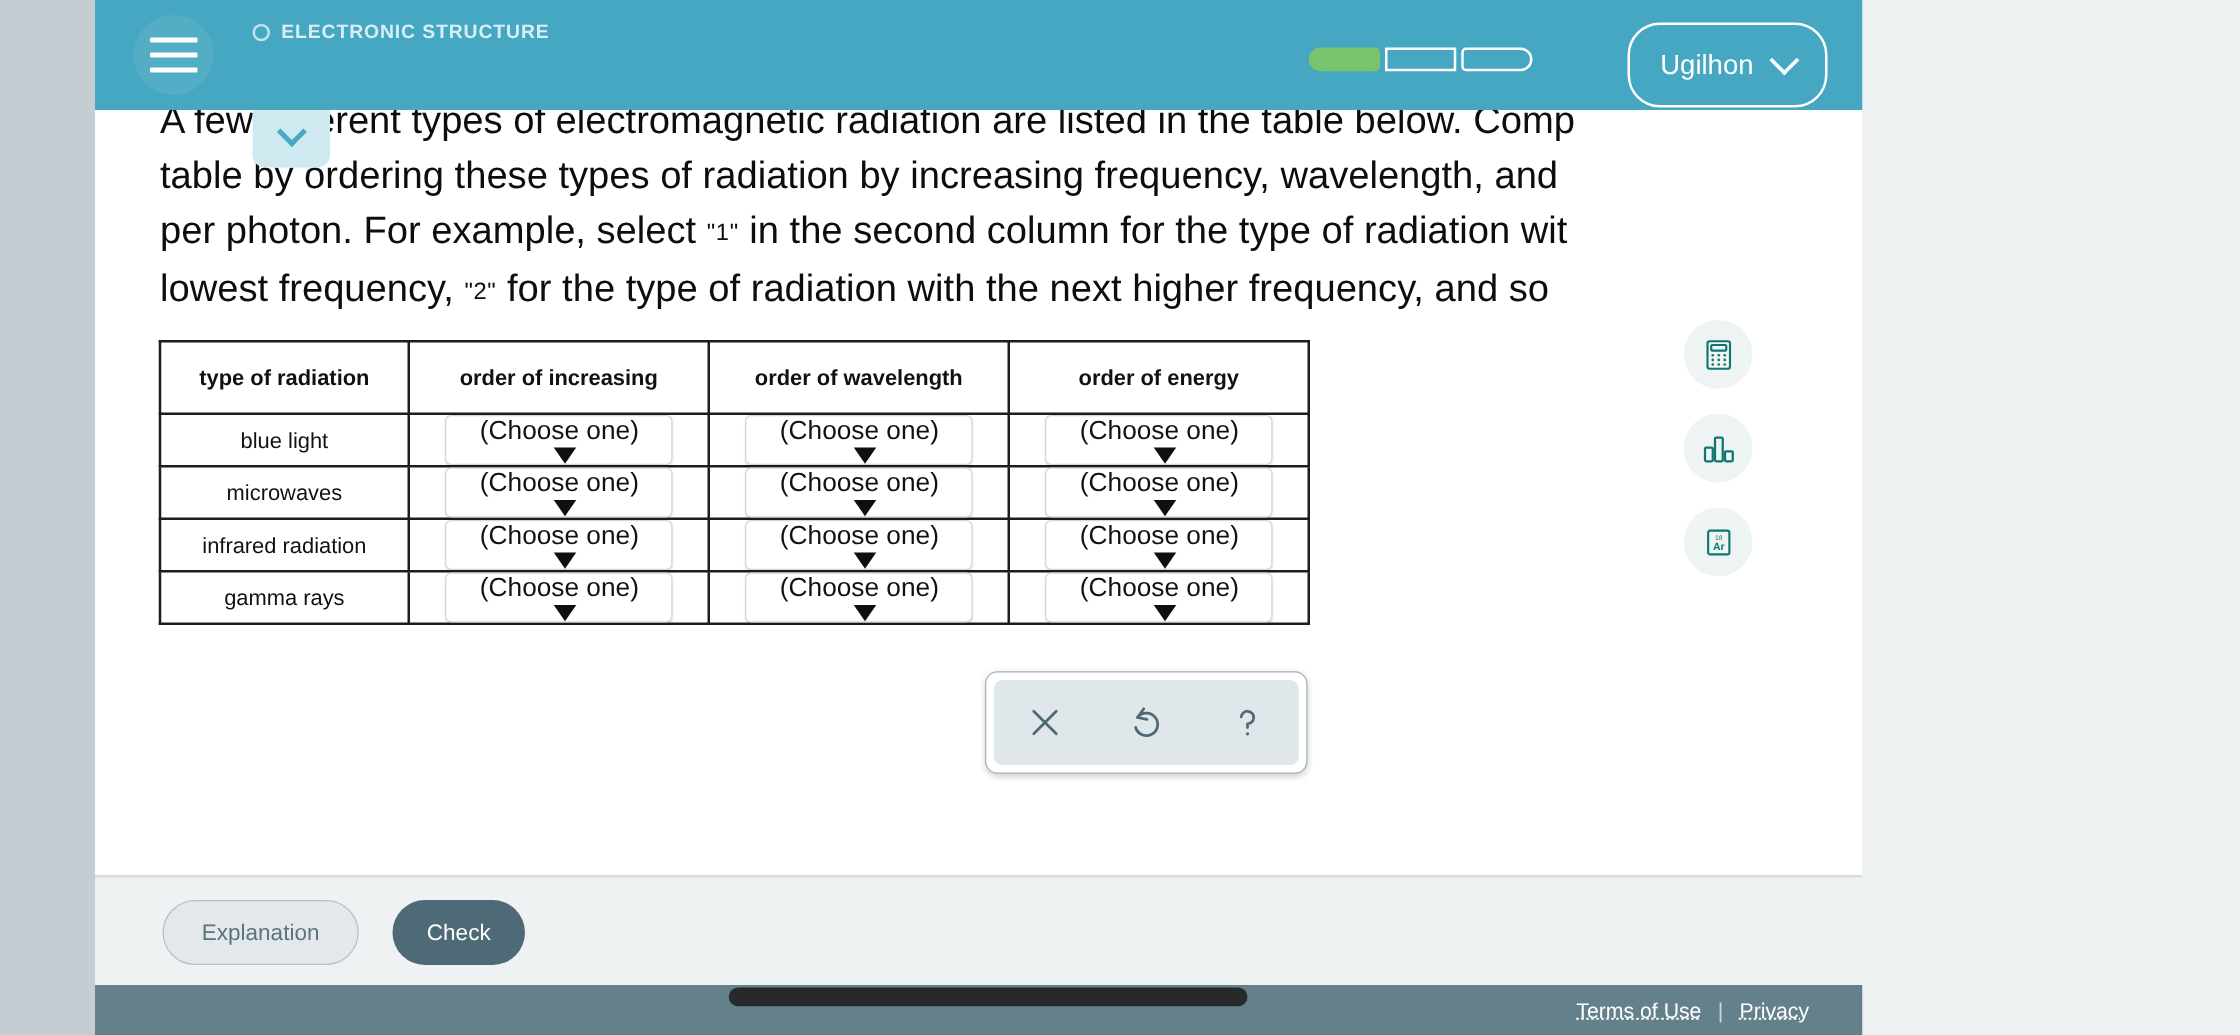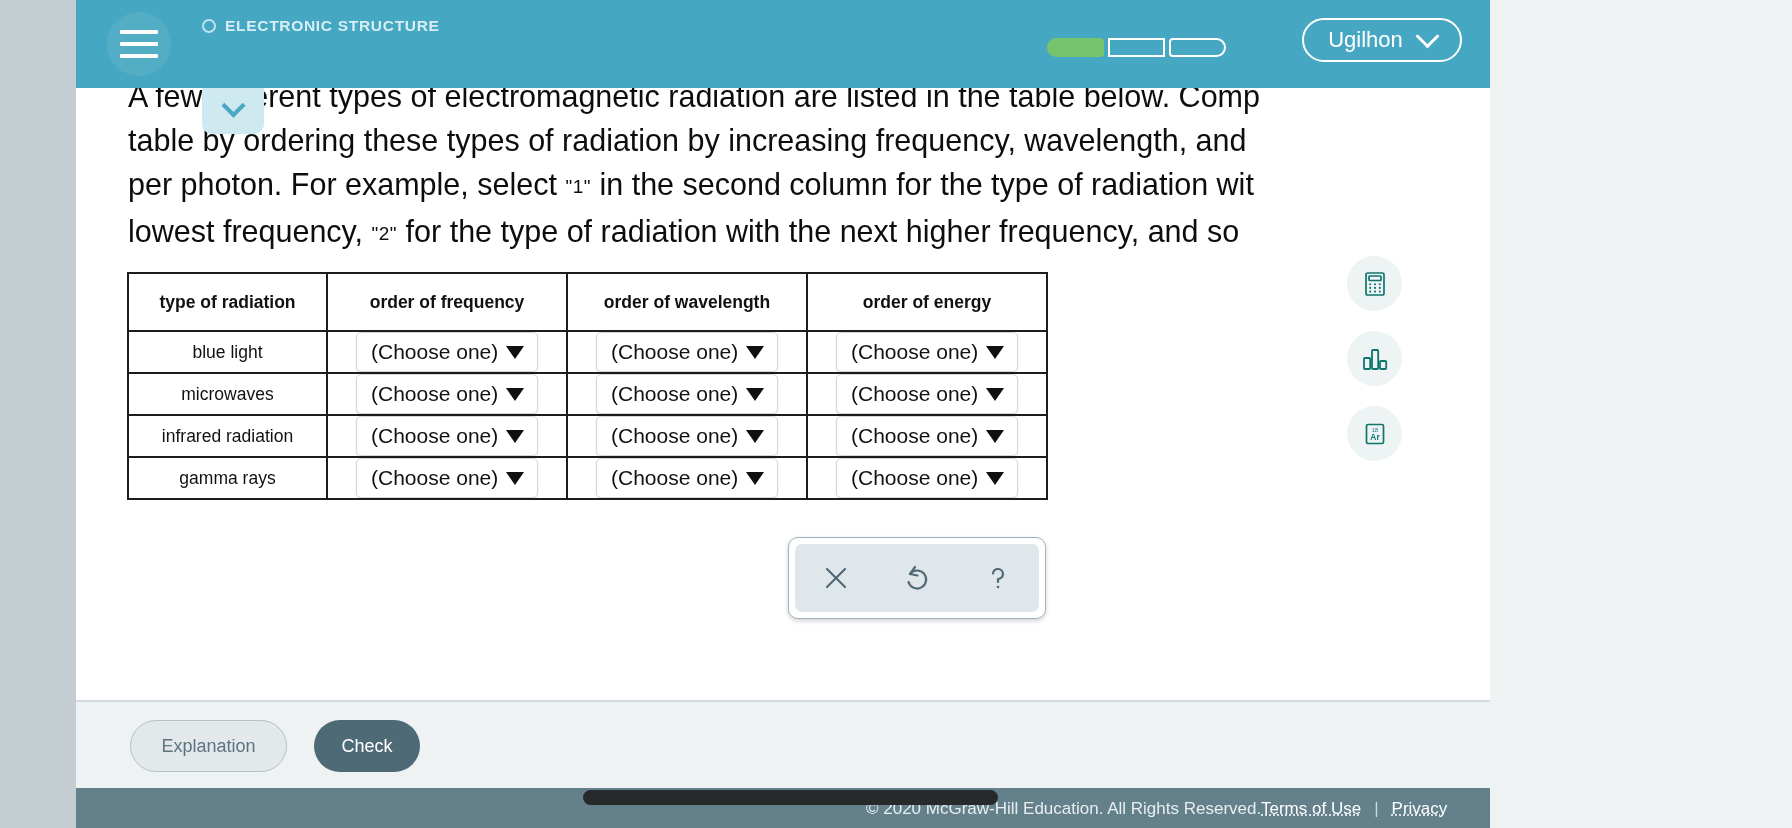--- a/index.html
+++ b/index.html
@@ -111,21 +111,21 @@
     background: transparent;
   }
   .seg.first  { border-radius: 10px 4px 4px 10px; }
   .seg.last   { border-radius: 4px 10px 10px 4px; }
   .seg.filled { background: #78c46e; border-color: #78c46e; }
 
   
   .user-btn {
     position: absolute;
     left: 1226px; top: 18px;
-    width: 160px; height: 44px;
+    width: 160px; height: 68px;
     border: 2px solid #ffffff;
     border-radius: 26px;
     display: flex;
     align-items: center;
     justify-content: center;
     gap: 16px;
     cursor: pointer;
     background: transparent;
   }
   .user-btn .uname {
@@ -225,20 +225,21 @@
     height: 40px;
     padding: 0 13px 0 14px;
     border: 1px solid #d6d6d6;
     border-radius: 5px;
     background: #ffffff;
     box-shadow: 0 1px 2px rgba(0,0,0,0.10);
     font-size: 21px;
     color: #111111;
     cursor: pointer;
     white-space: nowrap;
+    flex-direction: column;
   }
   .selectbox .caret {
     width: 0; height: 0;
     border-left: 9px solid transparent;
     border-right: 9px solid transparent;
     border-top: 13px solid #0f0f0f;
     margin-left: 8px;
   }
 
   
@@ -390,21 +391,21 @@
         <span class="line">A few different types of electromagnetic radiation are listed in the table below. Comp</span>
         <span class="line">table by ordering these types of radiation by increasing frequency, wavelength, and</span>
         <span class="line"><span>per photon. For example, select </span><span class="qq">"1"</span><span> in the second column for the type of radiation wit</span></span>
         <span class="line"><span>lowest frequency, </span><span class="qq">"2"</span><span> for the type of radiation with the next higher frequency, and so</span></span>
       </div>
 
       <table class="qtable">
         <thead>
           <tr>
             <th class="col-type">type of radiation</th>
-            <th class="col-sel">order of frequency</th>
+            <th class="col-sel">order of increasing</th>
             <th class="col-sel">order of wavelength</th>
             <th class="col-sel">order of energy</th>
           </tr>
         </thead>
         <tbody>
           <tr>
             <td>blue light</td>
             <td>
               <span class="selectbox">
                 <span>(Choose one)</span>
@@ -576,21 +577,20 @@
     <div class="collapse-tab">
       <span class="dchev"></span>
     </div>
 
     <div id="actionbar">
       <div class="act-btn btn-explanation">Explanation</div>
       <div class="act-btn btn-check">Check</div>
     </div>
 
     <div id="copybar">
-      <div class="copytext">© 2020 McGraw-Hill Education. All Rights Reserved.</div>
       <div class="copylinks">
         <a>Terms of Use</a>
         <span class="divider">|</span>
         <a>Privacy</a>
       </div>
     </div>
 
     <div class="hscroll-track">
       <div class="hscroll-thumb"></div>
     </div>

